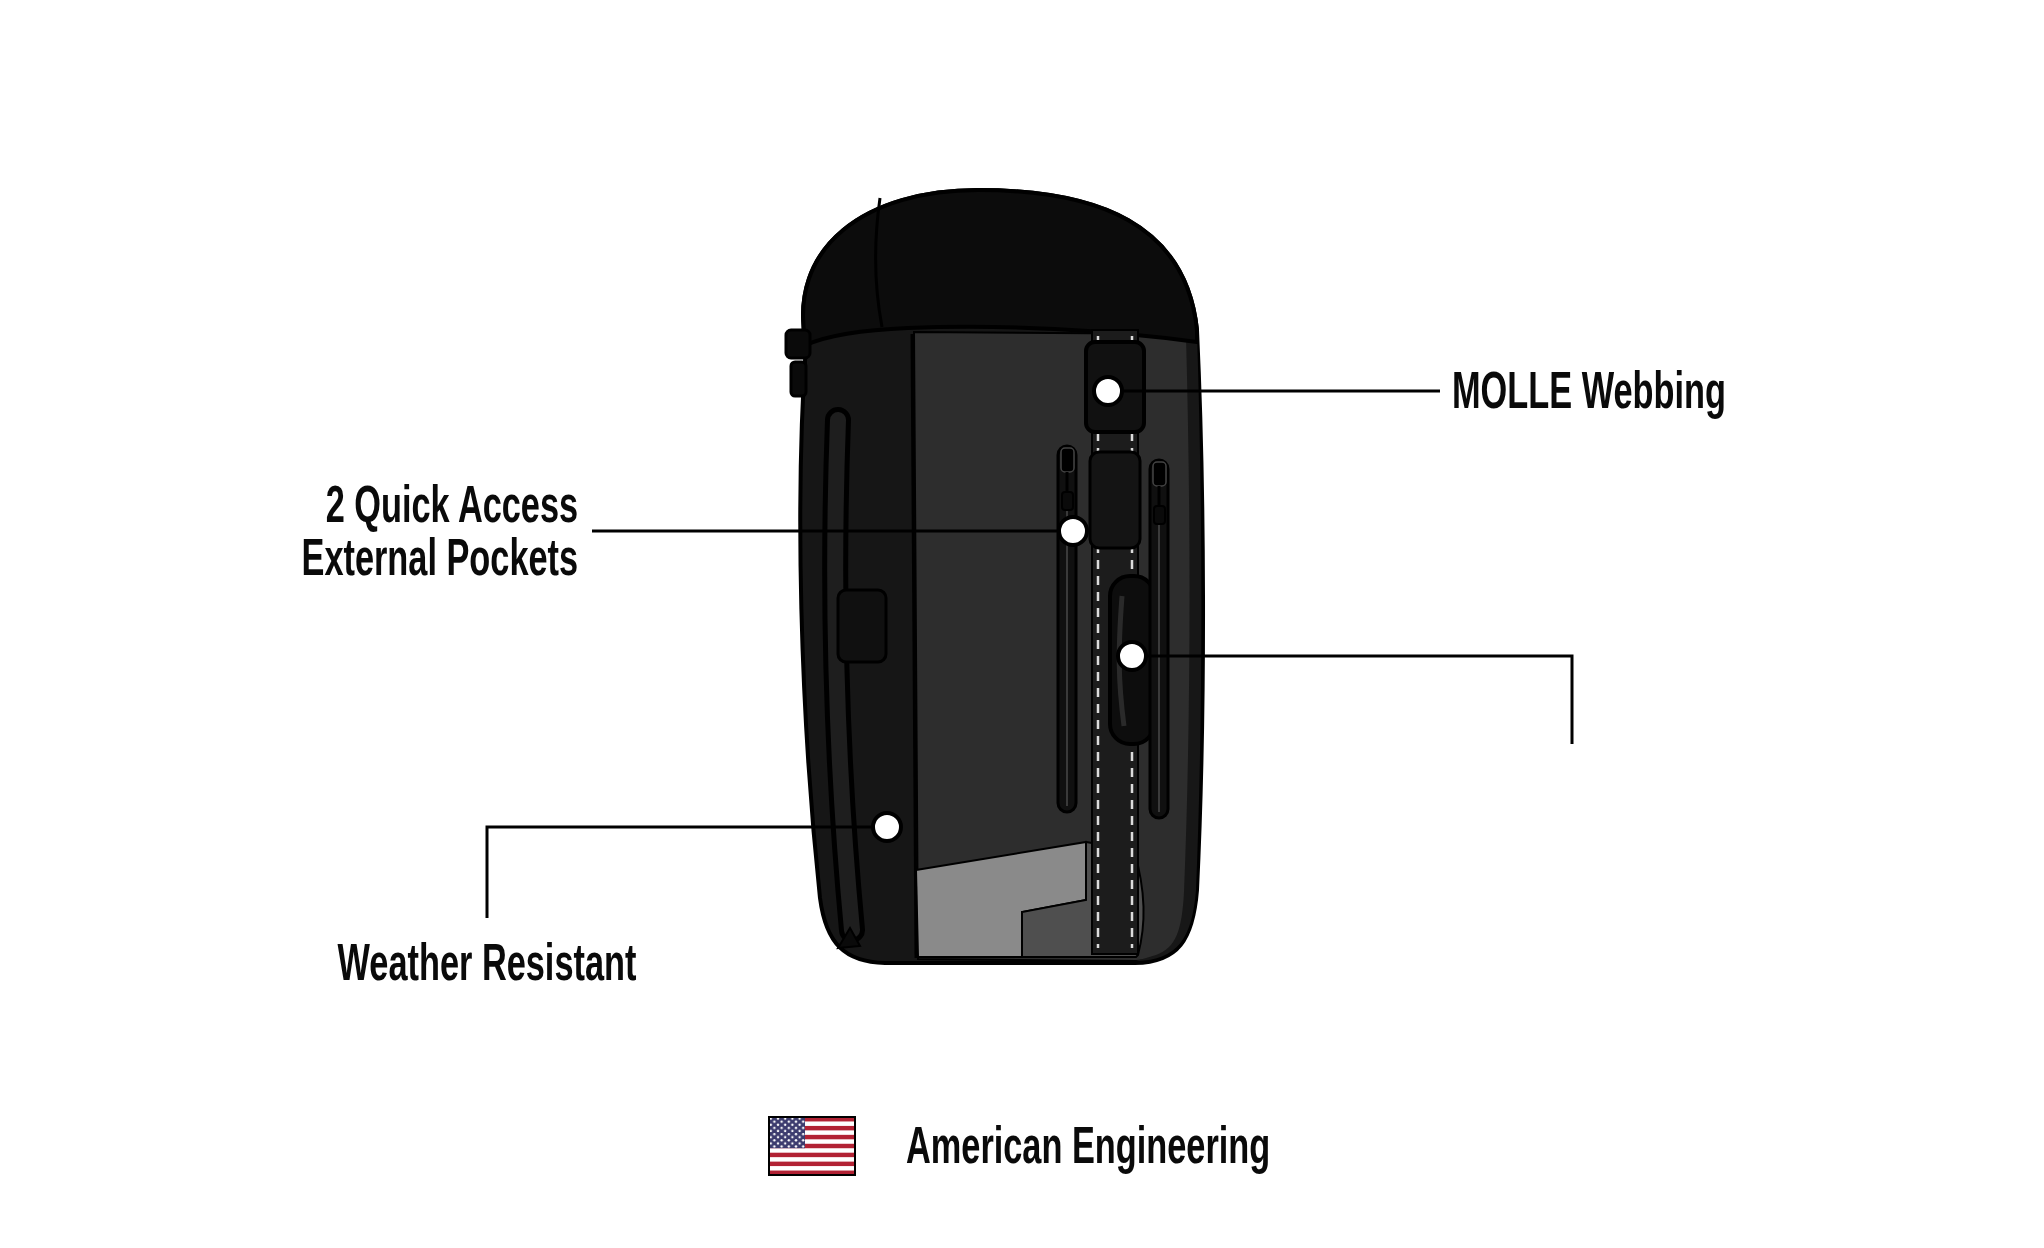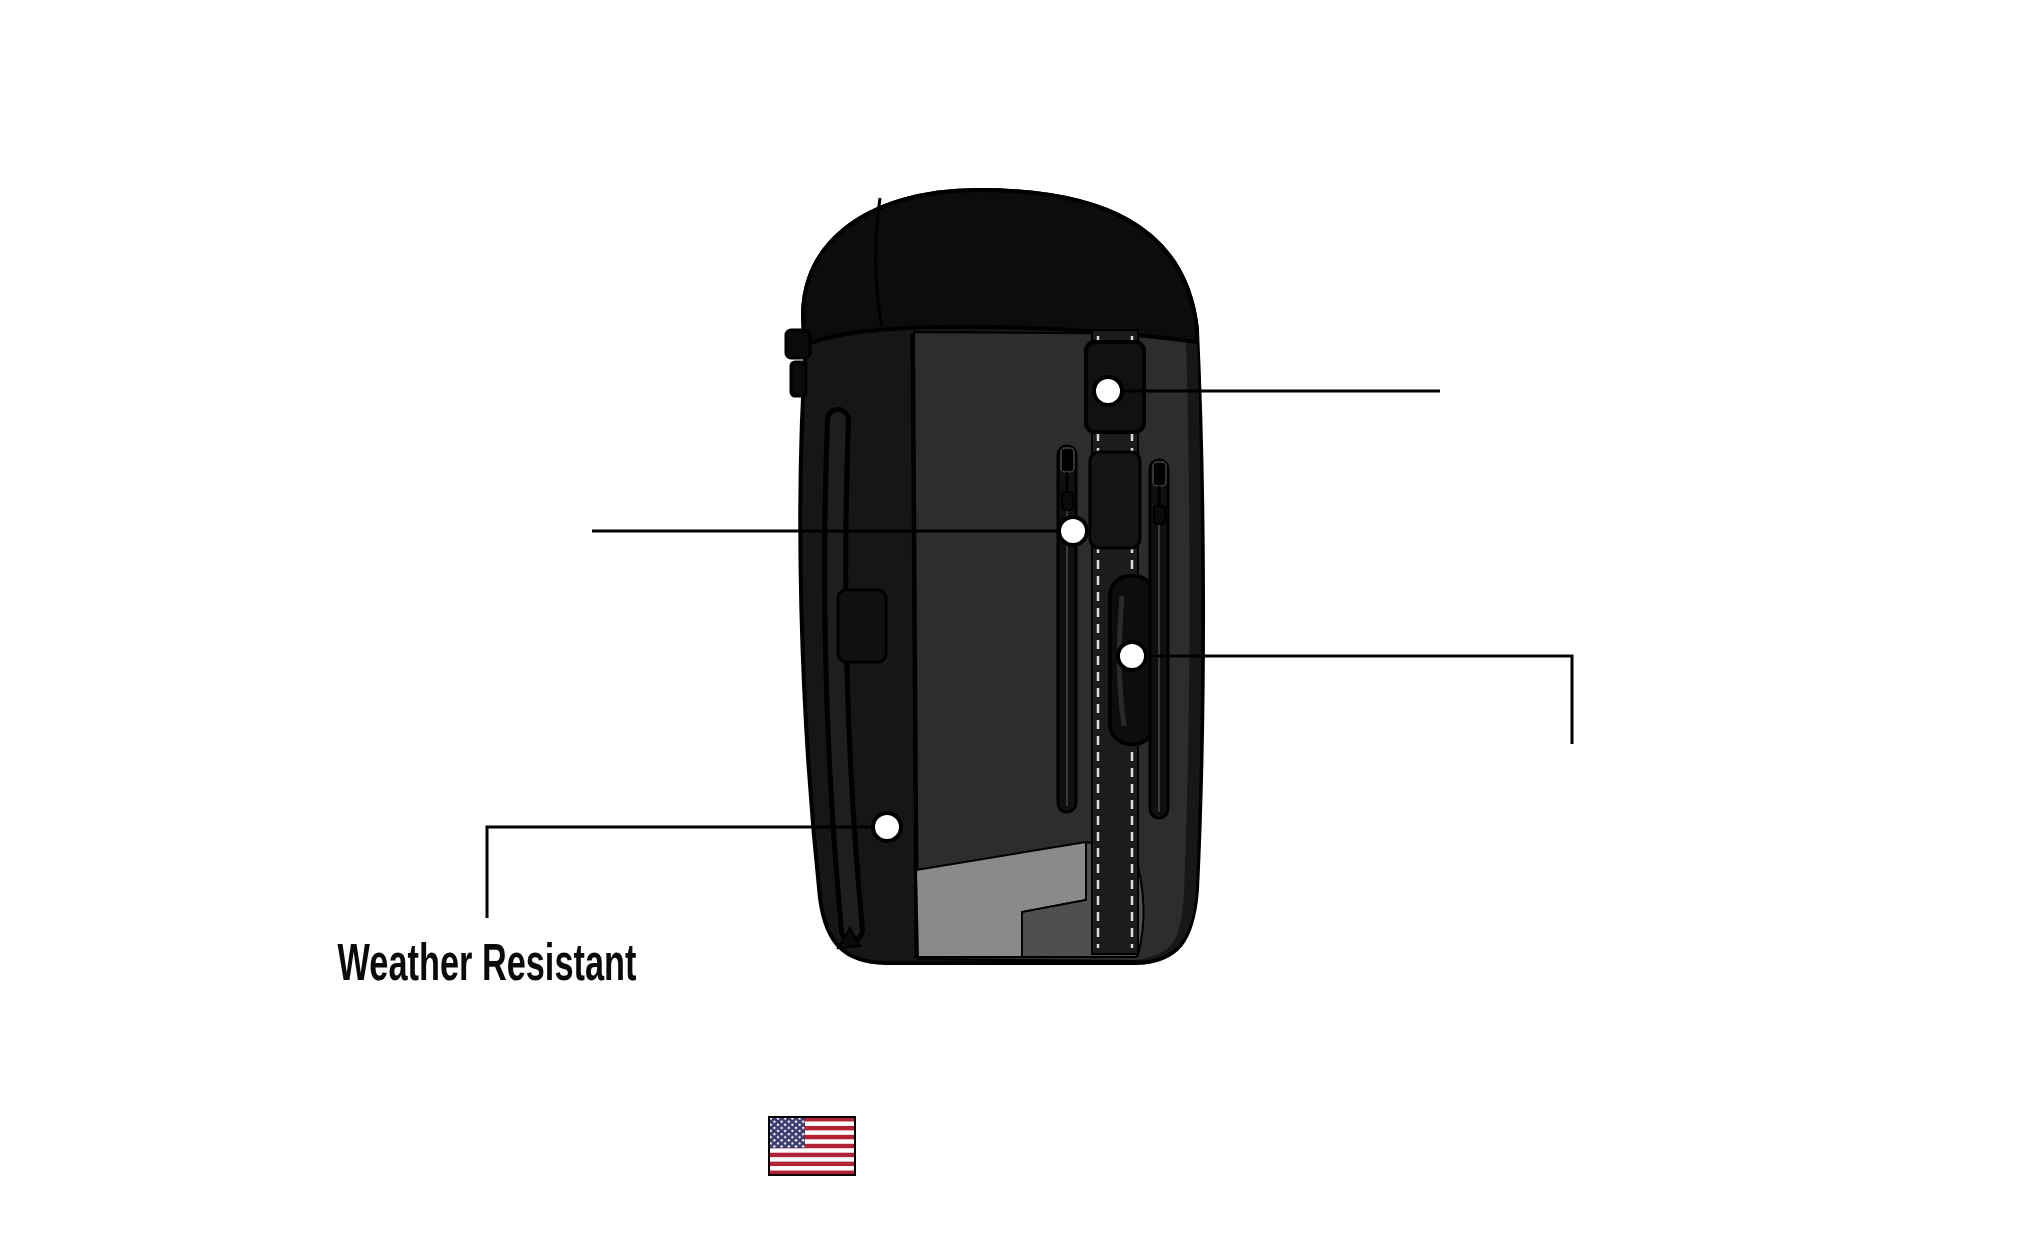--- a/index.html
+++ b/index.html
@@ -131,21 +131,33 @@
       <rect y="22.31" width="86" height="4.46" fill="#ffffff"></rect>
       <rect y="31.23" width="86" height="4.46" fill="#ffffff"></rect>
       <rect y="40.15" width="86" height="4.46" fill="#ffffff"></rect>
       <rect y="49.08" width="86" height="4.46" fill="#ffffff"></rect>
       <rect width="36" height="31.2" fill="#3C3B6E"></rect>
       <rect width="36" height="31.2" fill="url(#stars)"></rect>
       <rect width="86" height="58" fill="none" stroke="#000000" stroke-width="2"></rect>
     </g>
   </svg>
 
+  <div class="callout-label" id="label-molle">
+    <span class="cond o-left">MOLLE Webbing</span>
+  </div>
 
+  <div class="callout-label" id="label-pockets">
+    <span class="cond o-right">
+      <div>2 Quick Access</div>
+      <div>External Pockets</div>
+    </span>
+  </div>
 
 
   <div class="callout-label" id="label-weather">
     <span class="cond o-center">Weather Resistant</span>
   </div>
 
+  <div class="callout-label" id="label-footer">
+    <span class="cond o-left">American Engineering</span>
+  </div>
 
 </div>
 
 </body></html>

